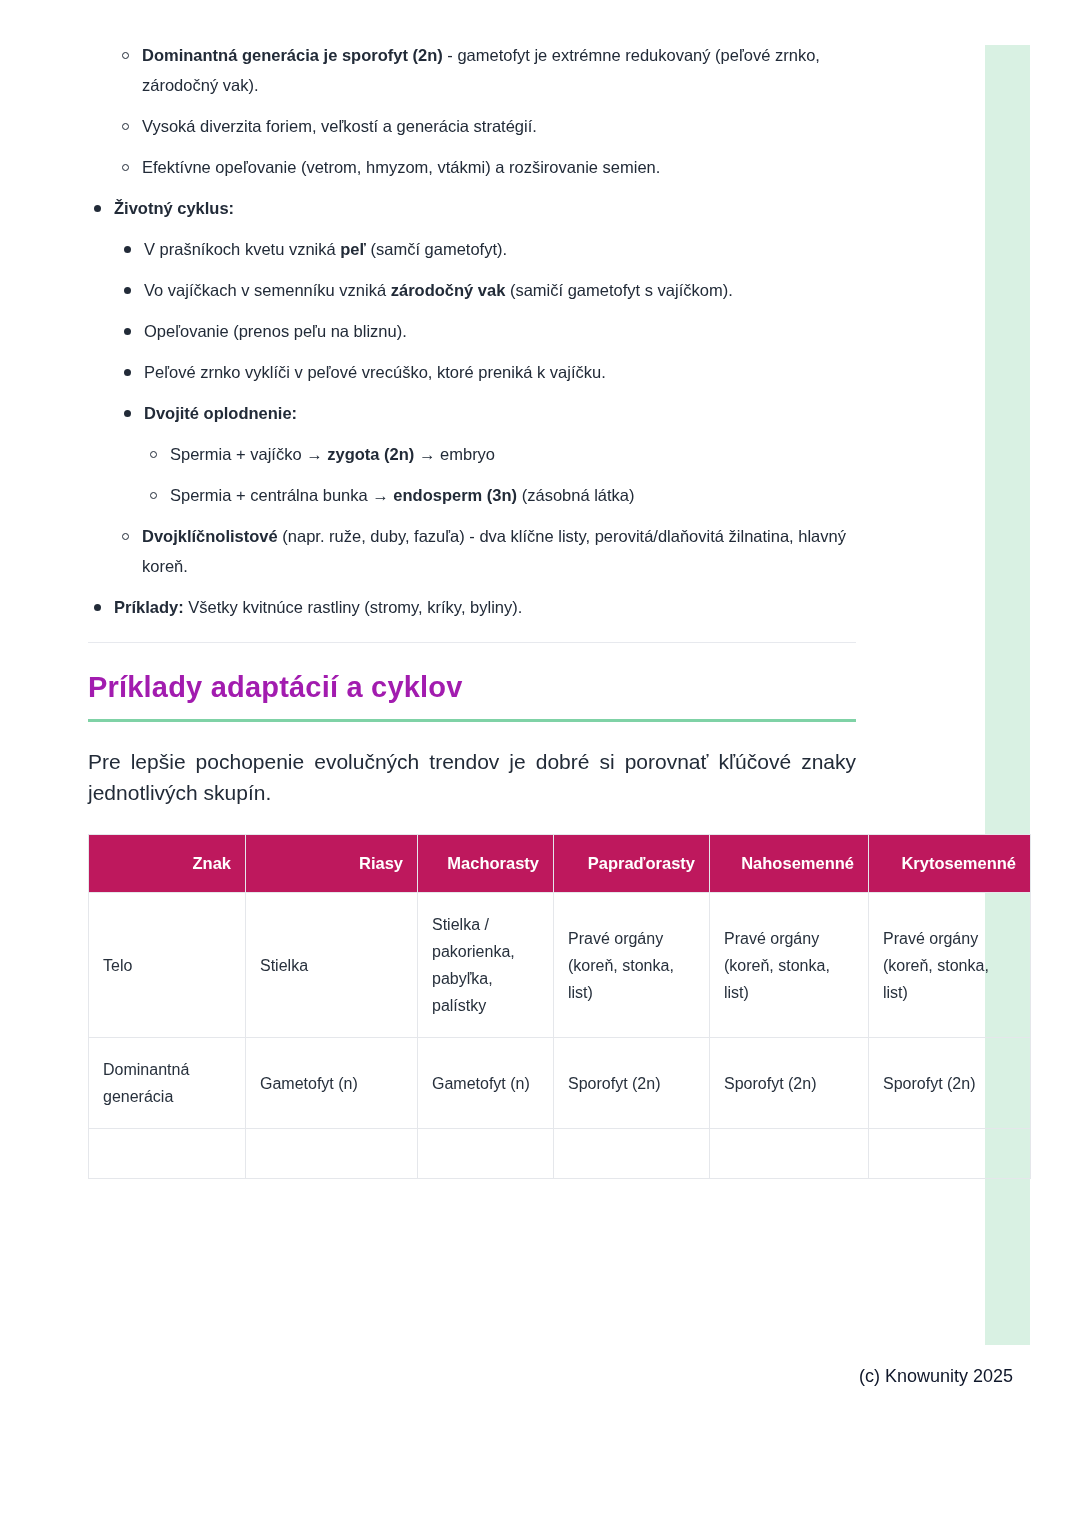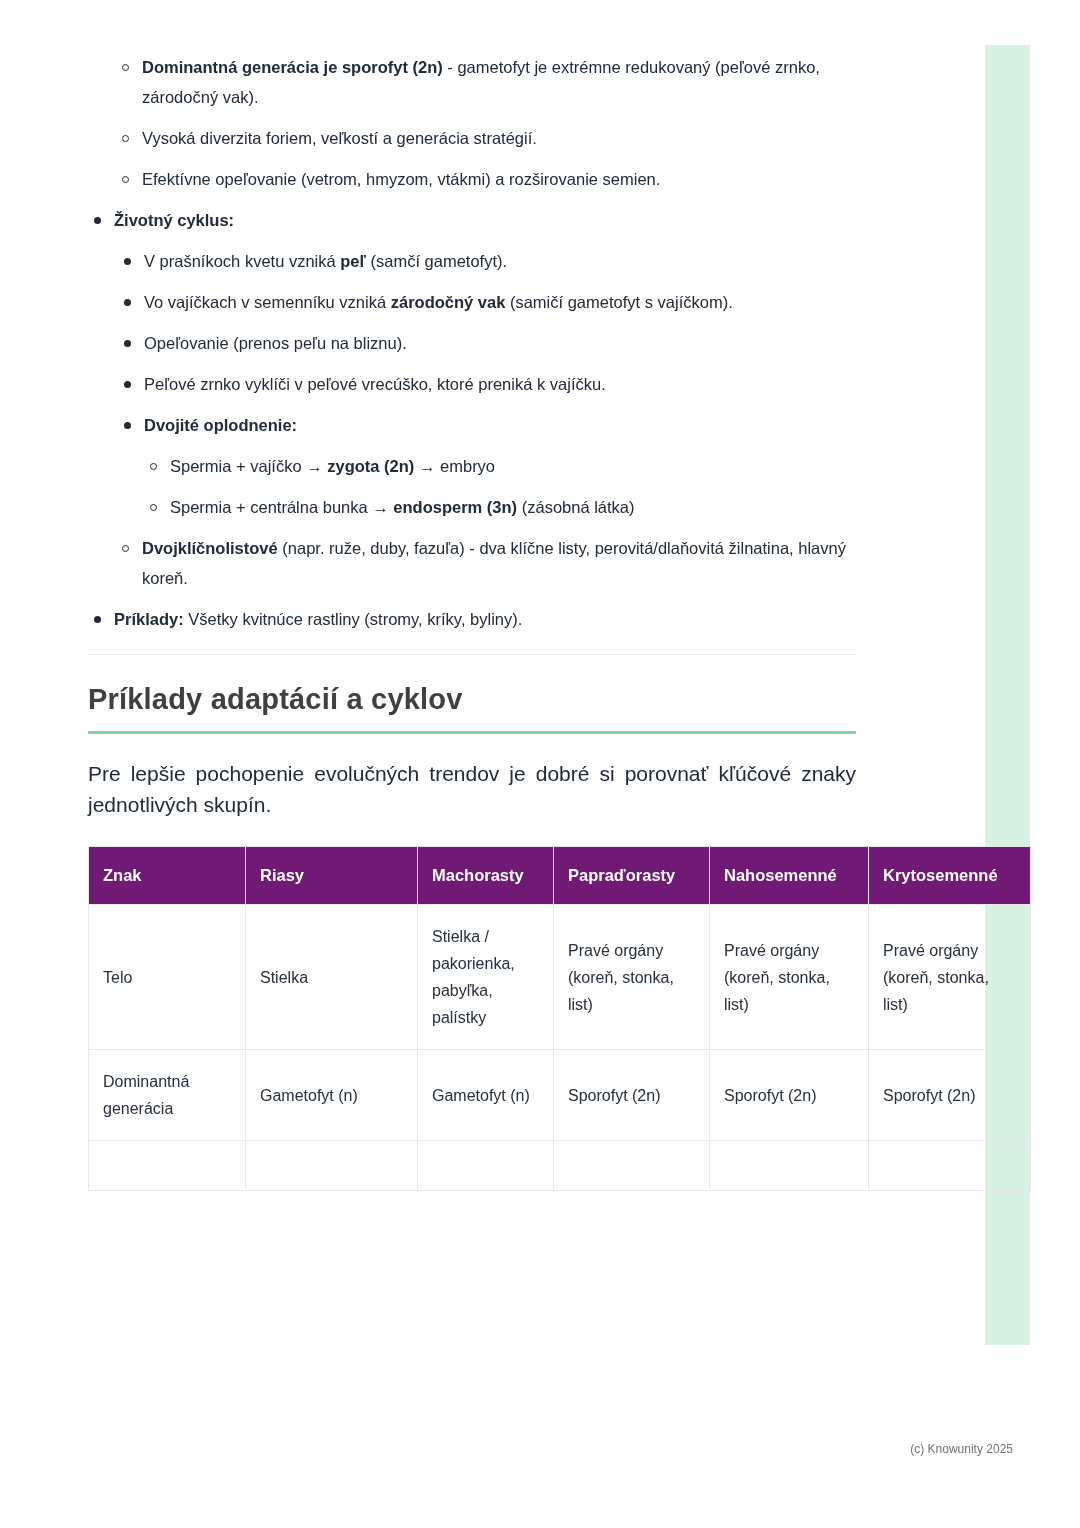--- a/index.html
+++ b/index.html
@@ -20,21 +20,21 @@
     top: 45px;
     right: 50px;
     width: 45px;
     height: 1300px;
     background: #d9f1e3;
     z-index: 0;
   }
   .content {
     position: relative;
     z-index: 1;
-    padding: 52px 0 0 88px;
+    padding: 40px 0 0 88px;
     width: 1029px;
   }
   .list-block { width: 768px; }
   .li {
     display: flex;
     align-items: flex-start;
     margin-bottom: 11px;
     font-size: 16.5px;
     line-height: 30px;
   }
@@ -57,21 +57,21 @@
   .divider {
     border: none;
     border-top: 1px solid #e7e9ee;
     width: 768px;
     margin: 20px 0 0 0;
   }
   .heading {
     margin-top: 28px;
     font-size: 29px;
     font-weight: 700;
-    color: #404040;
+    color: #a21caf;
     letter-spacing: 0.2px;
   }
   .heading-underline {
     width: 768px;
     height: 3px;
     background: #7fd2a6;
     margin-top: 15px;
   }
   .para {
     width: 768px;
@@ -81,47 +81,47 @@
     text-align: justify;
   }
   table.compare {
     width: 942px;
     margin-top: 26px;
     border-collapse: collapse;
     table-layout: fixed;
     font-size: 16px;
   }
   table.compare th {
-    background: #701a75;
+    background: #be185d;
     color: #ffffff;
     font-weight: 700;
     font-size: 16.5px;
-    text-align: left;
+    text-align: right;
     padding: 19px 14px;
     border: 1px solid #e5e7eb;
   }
   table.compare td {
     border: 1px solid #e5e7eb;
     padding: 18px 14px;
     line-height: 27px;
     color: #27303c;
     vertical-align: middle;
     background: transparent;
     word-wrap: break-word;
   }
   table.compare tr.partial td {
     height: 50px;
     padding: 8px 14px;
   }
   .footer {
     position: absolute;
-    top: 1442px;
+    top: 1366px;
     right: 67px;
-    font-size: 12px;
-    color: #737373;
+    font-size: 18px;
+    color: #0f172a;
     z-index: 5;
   }
 </style>
 </head>
 <body>
 
 <div class="page">
   <div class="stripe"></div>
 
   <div class="content">

